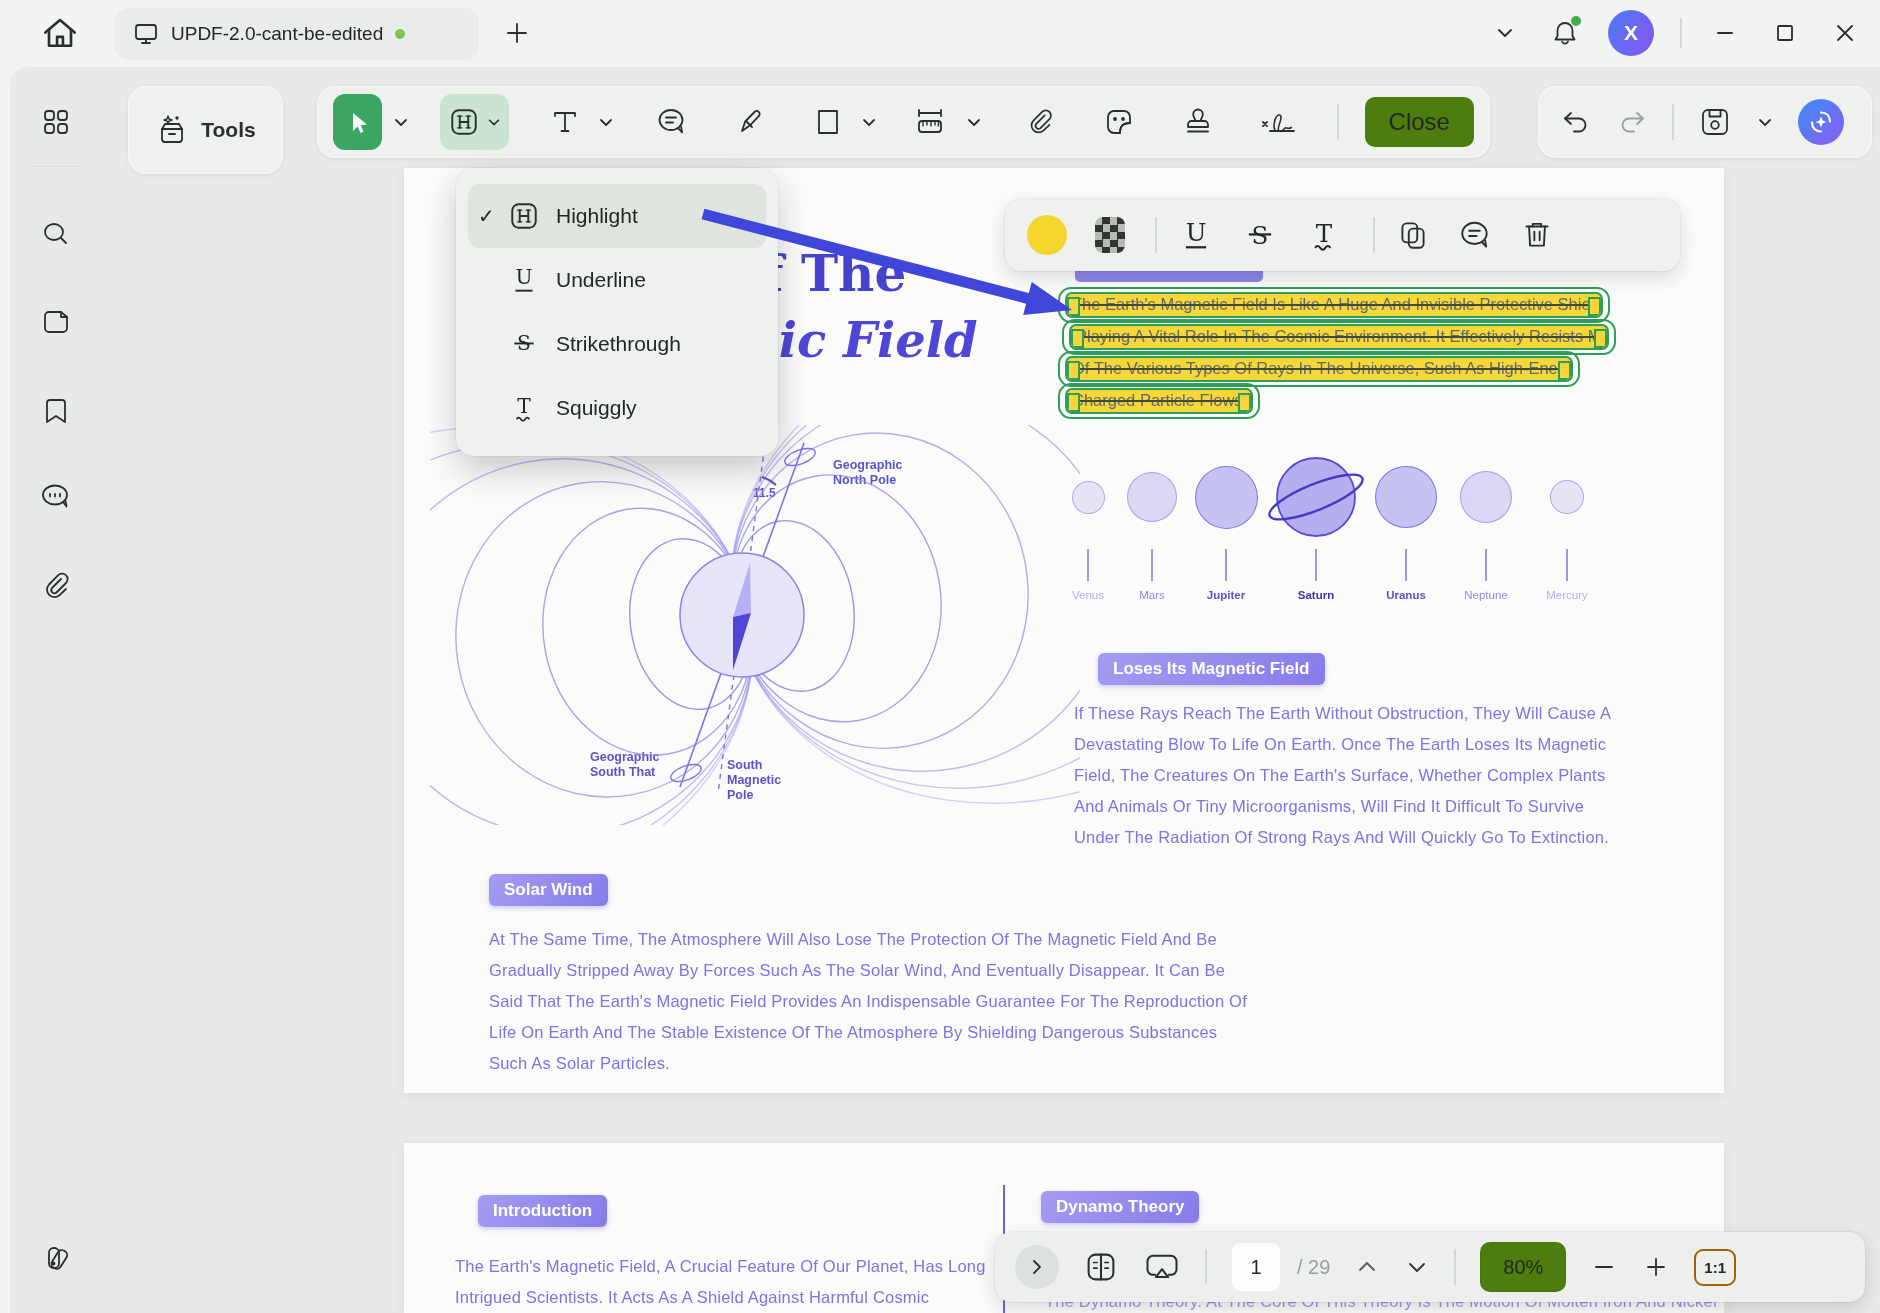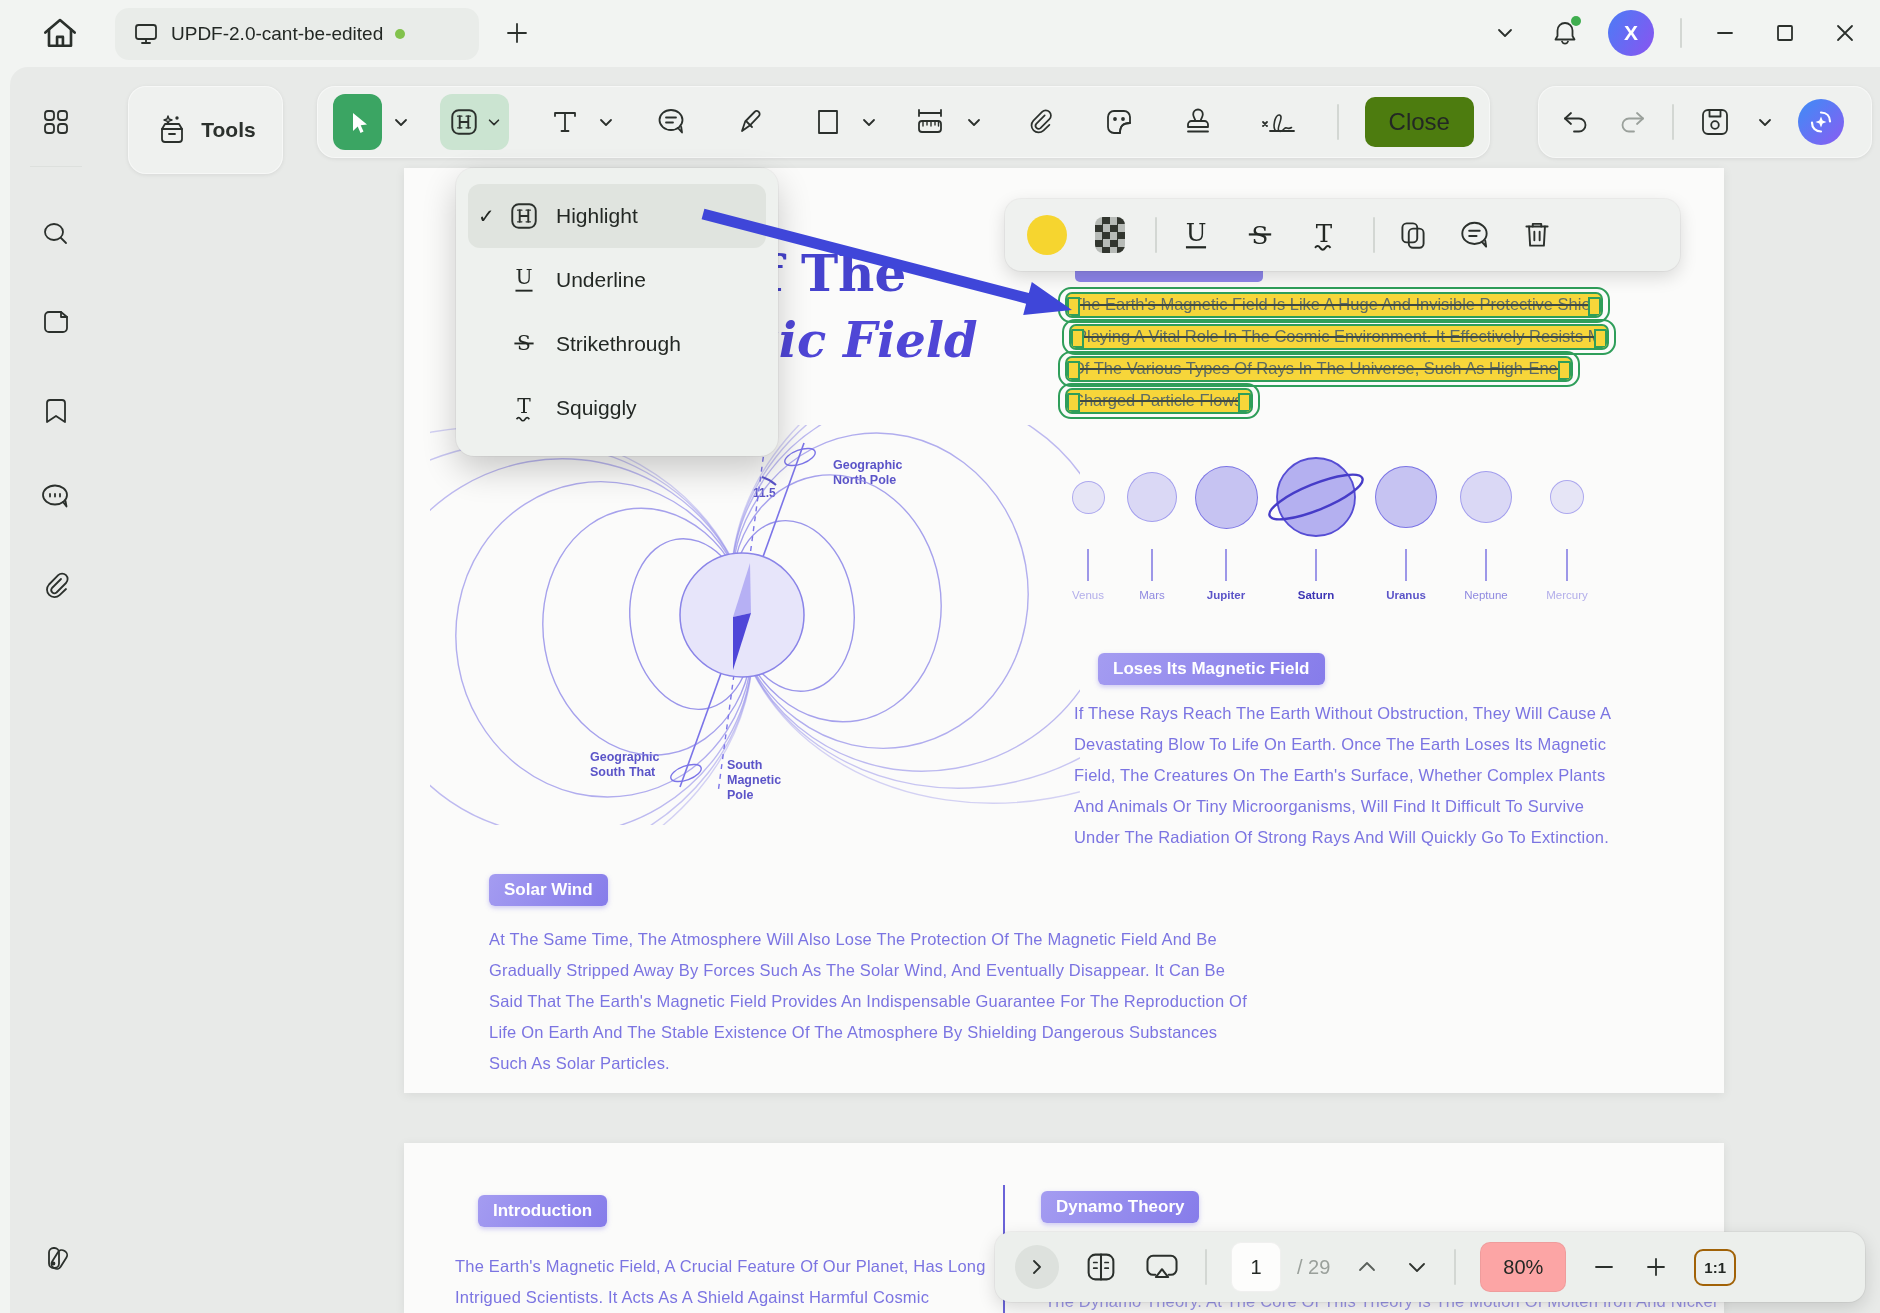--- a/index.html
+++ b/index.html
@@ -64,21 +64,21 @@
   .planet-hold { height:84px; display:flex; align-items:center; justify-content:center; }
   .planet { border-radius:50%; }
   .planet-tick { width:2px; height:32px; background:#9d97e8; margin-top:10px; }
   .planet-name { margin-top:8px; font-size:11.5px; }
   
   .footer { position:absolute; left:995px; top:1232px; width:870px; height:70px; background:#ecefec;
     border-radius:16px; box-shadow:0 6px 18px rgba(0,0,0,.14), 0 0 0 1px rgba(0,0,0,.04);
     display:flex; align-items:center; gap:24px; padding:0 20px; z-index:40; }
   .round-btn { width:44px; height:44px; border-radius:50%; background:#dde1dd;
     display:flex; align-items:center; justify-content:center; }
-  .white-box { background:#fca5a5; border-radius:10px; height:50px; display:flex; align-items:center;
+  .white-box { background:#4d7c0f; border-radius:10px; height:50px; display:flex; align-items:center;
     justify-content:center; font-size:20px; color:#232824; box-shadow:inset 0 0 0 1px rgba(0,0,0,.05); }
   .page-input { width:50px; height:50px; background:#fdfdfc; border:none; border-radius:10px;
     text-align:center; font-size:20px; color:#232824; font-family:"Liberation Sans",sans-serif;
     box-shadow:inset 0 0 0 1px rgba(0,0,0,.05); }
 </style>
 </head>
 <body>
 
 <div class="topbar">
   <div class="abs" style="left:38px;top:12px;">

